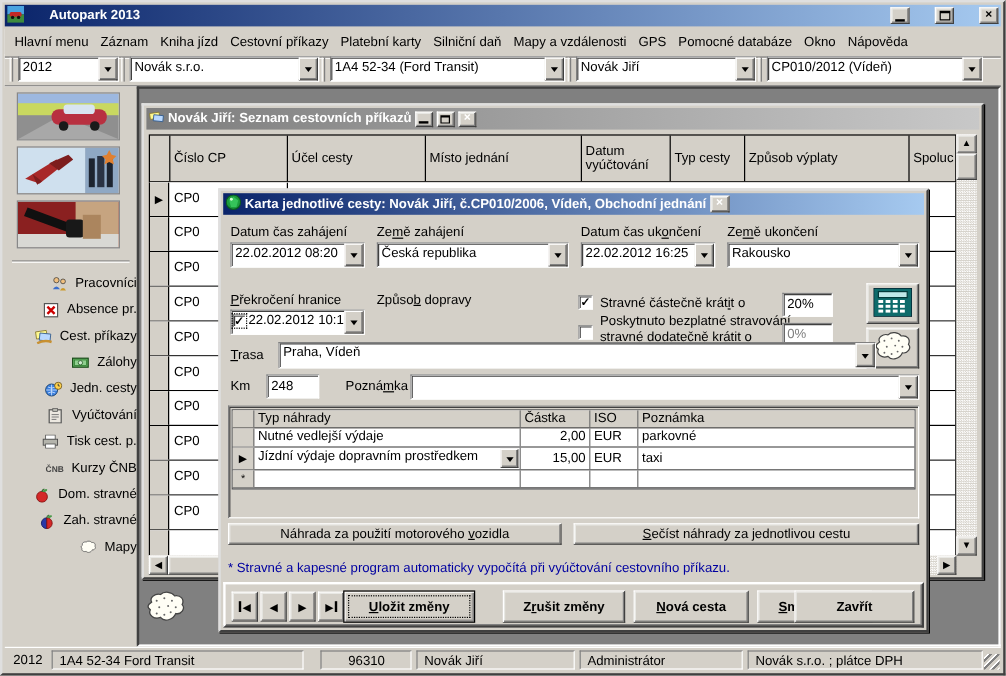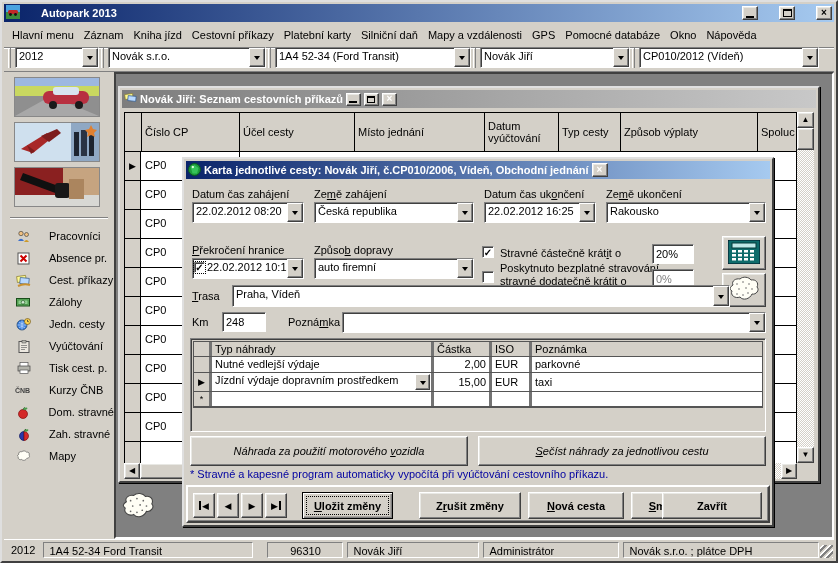--- a/index.html
+++ b/index.html
@@ -29,21 +29,21 @@
   .tgrip { width:3px; height:20px; border-left:1px solid #fff; border-right:1px solid #808080; margin:0 4px 0 2px; }
   .combo { height:21px; display:flex; align-items:stretch; background:#fff; }
   .combo .val { flex:1; padding:2px 3px 0 3px; white-space:nowrap; overflow:hidden; }
   .drop { width:16px; background:#d4d0c8; border:1px solid; border-color:#ffffff #404040 #404040 #ffffff;
           box-shadow: inset -1px -1px 0 #808080; display:flex; align-items:center; justify-content:center; }
   .arr-dn { width:0; height:0; border:3px solid transparent; border-top:4px solid #000; margin-top:4px; }
   
   .sidebar { position:absolute; left:2px; top:70px; width:110px; bottom:22px; background:#d4d0c8; }
   .photo { width:86px; height:40px; margin:5px 0 0 10px; border:1px solid #888; background:#ccc; overflow:hidden; }
   .side-div { height:2px; border-top:1px solid #808080; border-bottom:1px solid #fff; margin:10px 6px 6px 6px; }
-  .side-item { display:flex; align-items:center; gap:17px; height:22px; padding-left:11px; white-space:nowrap; }
+  .side-item { display:flex; align-items:center; gap:5px; height:22px; padding-left:11px; white-space:nowrap;justify-content:flex-end; }
   .side-item .ic { width:17px; display:flex; justify-content:center; }
   
   .mdi { position:absolute; left:112px; top:70px; right:2px; bottom:22px; background:#808080;
          border:2px solid; border-color:#404040 #ffffff #ffffff #404040; overflow:hidden; }
   
   .child { position:absolute; left:2px; top:12px; width:702px; height:397px; background:#d4d0c8;
            border:2px solid; border-color:#dfdfdf #404040 #404040 #dfdfdf; box-shadow:1px 1px 0 #000; }
   .child-title { height:18px; margin:2px; background:linear-gradient(90deg,#7d7d7d,#c8c8c8);
            display:flex; align-items:center; gap:3px; padding:0 2px; color:#fff; font-weight:bold; }
   .lhead { position:absolute; left:4px; top:24px; right:21px; height:40px; display:flex; border:1px solid #000; background:#d4d0c8; }
@@ -72,32 +72,32 @@
   .pctbox.dis { color:#808080; }
   .cb { width:12px; height:12px; background:#fff; border:1px solid; border-color:#808080 #fff #fff #808080;
         box-shadow:inset 1px 1px 0 #404040; display:flex; align-items:center; justify-content:center; font-size:10px; font-weight:bold; }
   .cb-dash { outline:1px dotted #000; outline-offset:0px; }
   
   .gbox { background:#d4d0c8; border:1px solid; border-color:#808080 #fff #fff #808080; box-shadow:inset 1px 1px 0 #404040; }
   .dgrid { position:absolute; left:2px; top:2px; right:2px; border:1px solid #555; background:#fff; }
   .dg-row { display:flex; border-bottom:1px solid #555; }
   .dg-row:last-child { border-bottom:1px solid #555; }
   .dg-head { background:#d4d0c8; height:15px; }
-  .dg-cell { border-right:3px solid #737373; padding:1px 3px; white-space:nowrap; overflow:hidden; position:relative; }
+  .dg-cell { border-right:1px solid #737373; padding:1px 3px; white-space:nowrap; overflow:hidden; position:relative; }
   .dg-sel { width:18px; background:#d4d0c8; display:flex; align-items:center; justify-content:center; font-size:9px; padding:0; }
   .c-typ { width:222px; } .c-amt { width:58px; text-align:right; } .c-iso { width:40px; } .c-note { flex:1; border-right:none; }
   
   .footer { position:absolute; left:2px; right:2px; bottom:2px; height:38px;
             border:2px solid; border-color:#ffffff #404040 #404040 #ffffff; box-shadow:inset -1px -1px 0 #808080;
             background:#d4d0c8; }
   .navbtn { position:absolute; top:6px; width:22px; height:25px; font-size:9px; gap:1px; }
   .navbar { width:2px; height:9px; background:#000; }
   .act { position:absolute; top:5px; height:27px; font-weight:bold; }
   .btn-default { border:1px solid #000; box-shadow: inset 1px 1px 0 #fff, inset -1px -1px 0 #808080, inset -2px -2px 0 #a8a4a0; outline:1px dotted #000; outline-offset:-5px; }
-  .bigbtn { position:absolute; height:30px; font-weight:normal;font-style:italic; }
+  .bigbtn { position:absolute; height:18px; font-weight:normal; }
   .note-blue { color:#0000a0; white-space:nowrap; }
   
   .statusbar { position:absolute; left:2px; right:2px; bottom:2px; height:20px; background:#d4d0c8;
             border-top:1px solid #fff; display:flex; align-items:center; gap:4px; padding:2px 3px 1px 3px; }
   .spanel { height:16px; border:1px solid; border-color:#808080 #fff #fff #808080; padding:2px 5px 0 5px; white-space:nowrap; overflow:hidden; }
   .grip { position:absolute; right:1px; bottom:1px; width:13px; height:13px;
           background:repeating-linear-gradient(135deg, transparent 0 2px, #fff 2px 3px, #808080 3px 5px); }
   u { text-decoration:underline; }
 </style>
 </head>
@@ -504,26 +504,20 @@
       </div>
 
       <span class="abs lbl" style="left:8px;top:85px"><u>P</u>řekročení hranice</span>
       <span class="abs lbl" style="left:130px;top:85px">Způso<u>b</u> dopravy</span>
 
       <div class="abs combo sunk" style="left:8px;top:99px;width:112px">
         <span class="cb cb-dash" style="margin:3px 1px 0 1px;width:11px;height:11px;flex:none">
             <span>✓</span>
           </span>
         <span class="val" style="padding-left:1px">22.02.2012 10:15</span>
-        <span class="drop">
-            <span class="arr-dn"></span>
-          </span>
-      </div>
-      <div class="abs combo sunk" style="left:130px;top:99px;width:160px">
-        <span class="val">auto firemní</span>
         <span class="drop">
             <span class="arr-dn"></span>
           </span>
       </div>
 
       <span class="abs cb" style="left:298px;top:87px">
           <span>✓</span>
         </span>
       <span class="abs lbl" style="left:316px;top:88px">Stravné částečně krát<u>i</u>t o</span>
       <div class="abs sunk pctbox" style="left:468px;top:85px"><span>20%</span></div>
@@ -643,21 +637,21 @@
         <div class="btn navbtn" style="left:29px">
             <span>◀</span>
           </div>
         <div class="btn navbtn" style="left:53px">
             <span>▶</span>
           </div>
         <div class="btn navbtn" style="left:77px">
             <span>▶</span>
             <span class="navbar"></span>
           </div>
-        <div class="btn act btn-default" style="left:114px;width:91px">
+        <div class="btn act btn-default" style="left:98px;width:110px">
             <span><u>U</u>ložit změny</span>
           </div>
         <div class="btn act" style="left:231px;width:102px">
             <span>Z<u>r</u>ušit změny</span>
           </div>
         <div class="btn act" style="left:340px;width:96px">
             <span><u>N</u>ová cesta</span>
           </div>
         <div class="btn act" style="left:443px;width:96px">
             <span><u>S</u>maž cestu</span>

